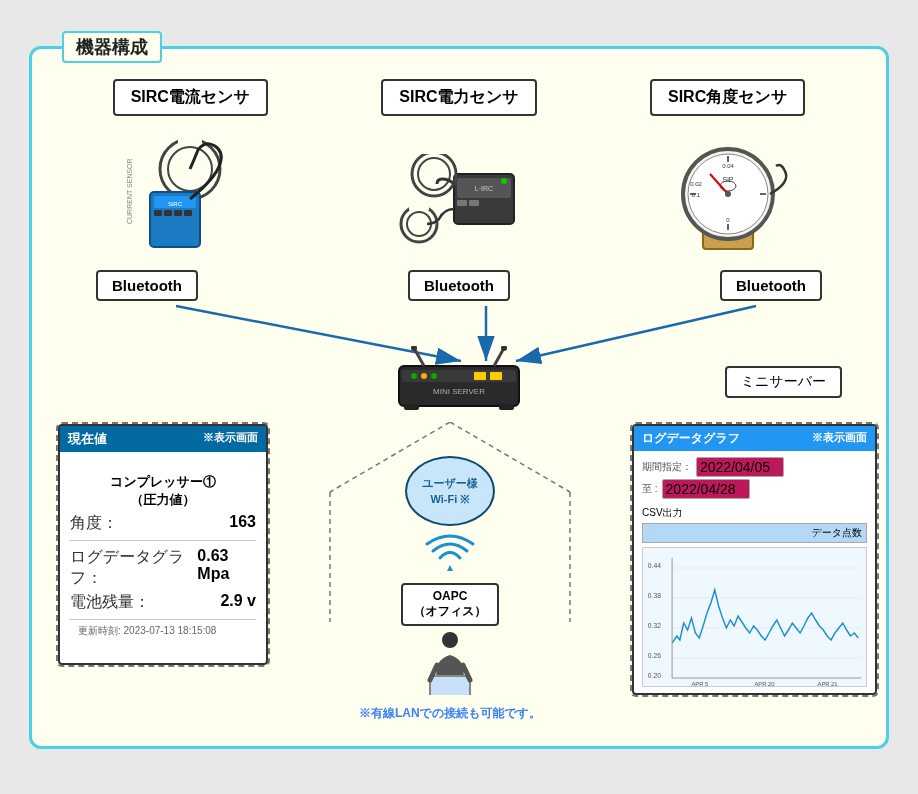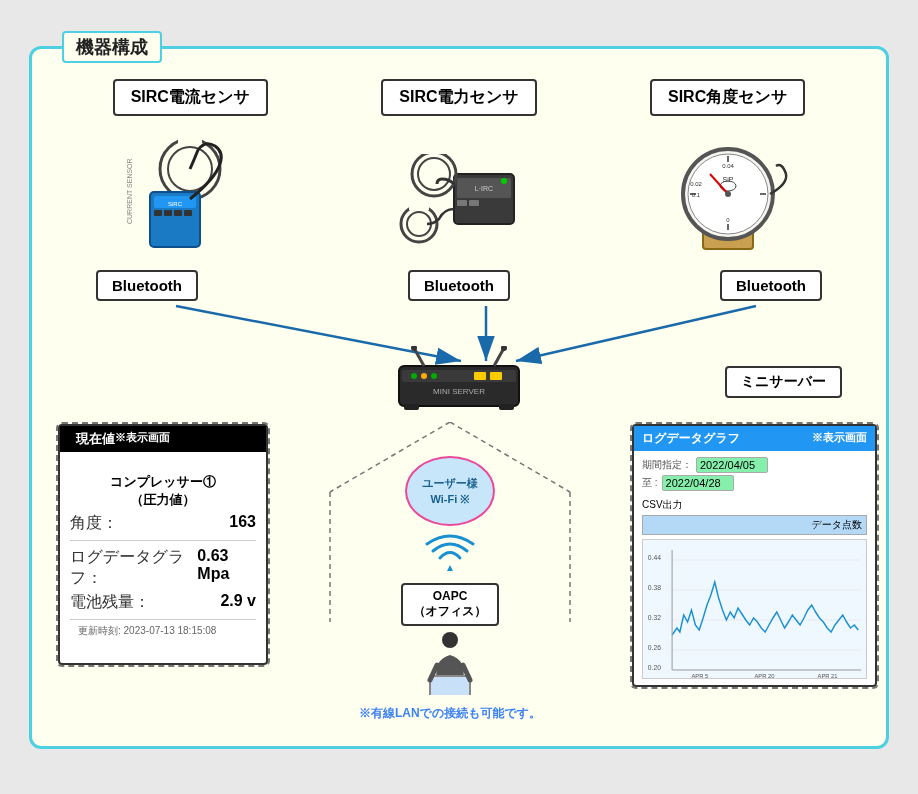--- a/index.html
+++ b/index.html
@@ -68,23 +68,24 @@
     
     .left-panel {
       width: 210px;
       border: 2px solid #333;
       border-radius: 4px;
       background: white;
       font-size: 12px;
     }
     .left-panel-header {
       display: flex;
-      background: #000000;
+      justify-content: space-between;
+      background: #0369a1;
       color: white;
-      padding: 4px 16px;
+      padding: 4px 8px;
       font-size: 13px;
       font-weight: bold;
     }
     .left-panel-body {
       padding: 21px 10px;
     }
     .compressor-title {
       text-align: center;
       font-size: 13px;
       font-weight: bold;
@@ -141,35 +142,35 @@
       margin-bottom: 2px;
     }
     .filter-label {
       color: #555;
       white-space: nowrap;
     }
     .filter-input {
       border: 1px solid #aaa;
       border-radius: 2px;
       padding: 1px 3px;
-      font-size: 11px;
-      width: 72px;
-      background: #86efac;
+      font-size: 14px;
+      width: 88px;
+      background: #be185d;
     }
     .graph-area {
       margin-top: 4px;
       position: relative;
       height: 140px;
       background: #f0f8ff;
       border: 1px solid #ccc;
       overflow: hidden;
     }
     .wifi-bubble {
       background: #c8e6fa;
-      border: 2px solid #ec4899;
+      border: 2px solid #0c4a6e;
       border-radius: 50%;
       width: 90px;
       height: 70px;
       display: flex;
       flex-direction: column;
       align-items: center;
       justify-content: center;
       font-size: 11px;
       font-weight: bold;
       color: #1a6090;
@@ -220,21 +221,21 @@
       display: flex;
       flex-direction: column;
       align-items: center;
     }
     .mini-server-label {
       background: white;
       border: 2px solid #333;
       border-radius: 4px;
       padding: 5px 14px;
       font-size: 14px;
-      font-weight: bold;
+      font-weight: normal;
       margin-bottom: 4px;
     }
     .divider-h { width: 100%; height: 1px; background: #ccc; margin: 6px 0; }
     .table-header-row {
       background: #b3d9f7;
       text-align: right;
       padding: 2px 4px;
       font-size: 10px;
       border: 1px solid #aaa;
     }

